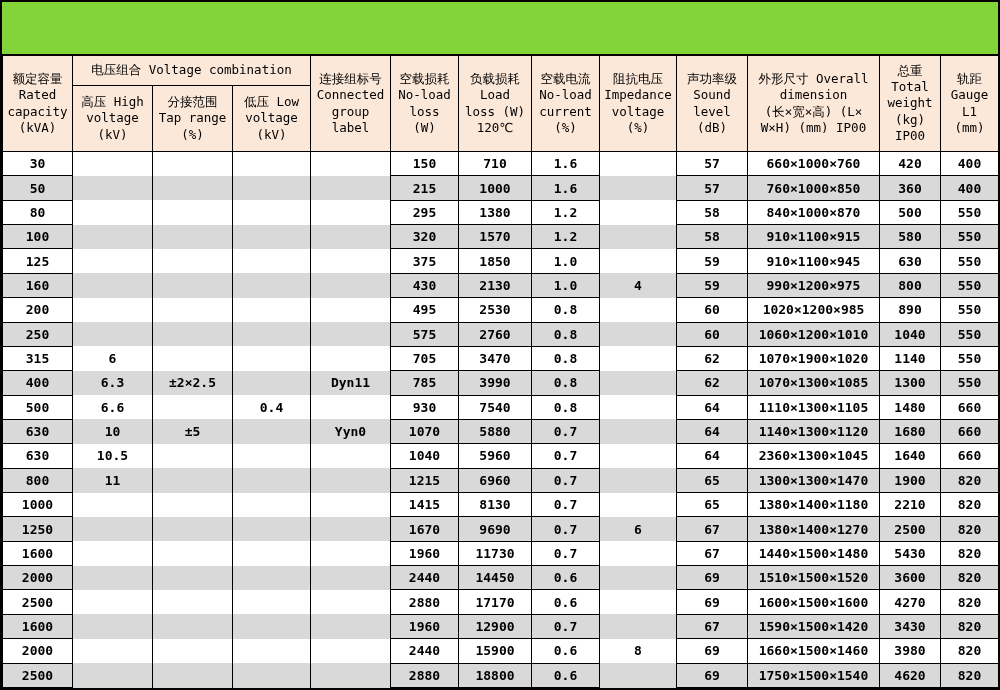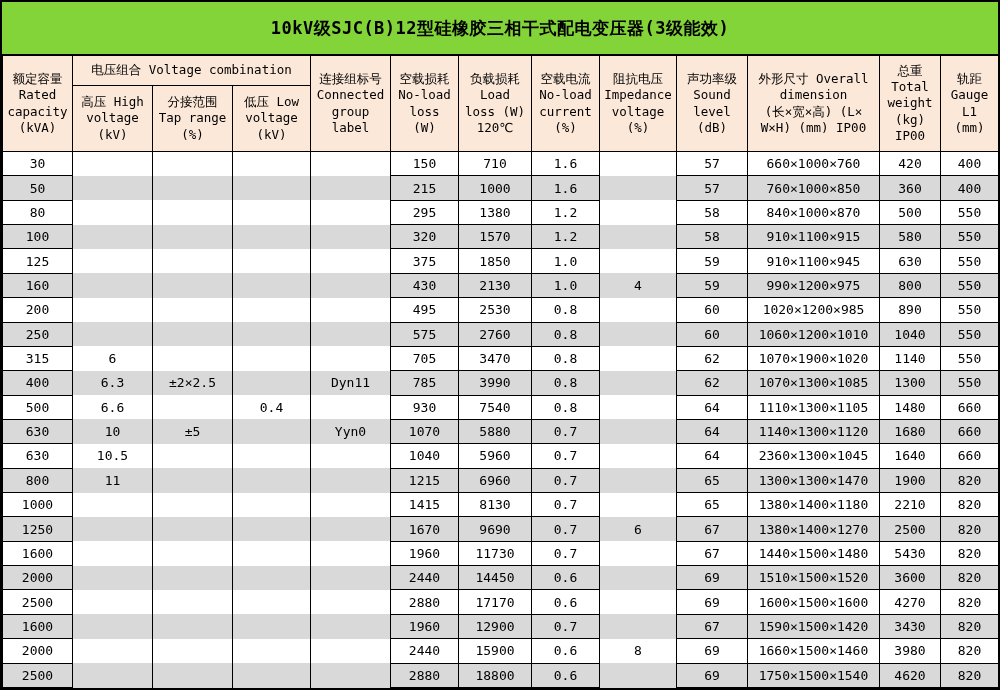--- a/index.html
+++ b/index.html
@@ -59,37 +59,36 @@
   }
   .spec thead th {
     background: var(--header-bg);
     font-weight: normal;
     font-size: 12.5px;
     line-height: 1.3;
     white-space: pre-line;
   }
   .spec thead tr.h-top { height: 30px; margin-top: 28px; }
   .spec thead tr.h-sub { height: 66px; }
-  .spec tbody tr { height: 16px; }
+  .spec tbody tr { height: 16px; font-weight: bold; }
   .spec tbody td {
     font-size: 13px;
     line-height: 1;
     white-space: nowrap;
   }
   .spec tbody tr.white td { background: #ffffff; }
   .spec tbody tr.gray  td { background: var(--stripe); }
   
   .spec tbody td.noh { border-top: none; border-bottom: none; }
 </style>
 </head>
 <body>
 
 <div class="sheet">
   <div class="title-banner">
-    <div class="title-line1">10kV级SJC(B)12型硅橡胶三相干式配电变压器(3级能效)</div>
   </div>
 
   <table class="spec">
     <colgroup>
       <col style="width:70px">
         <col style="width:80px">
         <col style="width:80px">
       <col style="width:78px">
         <col style="width:80px">
         <col style="width:68px">

